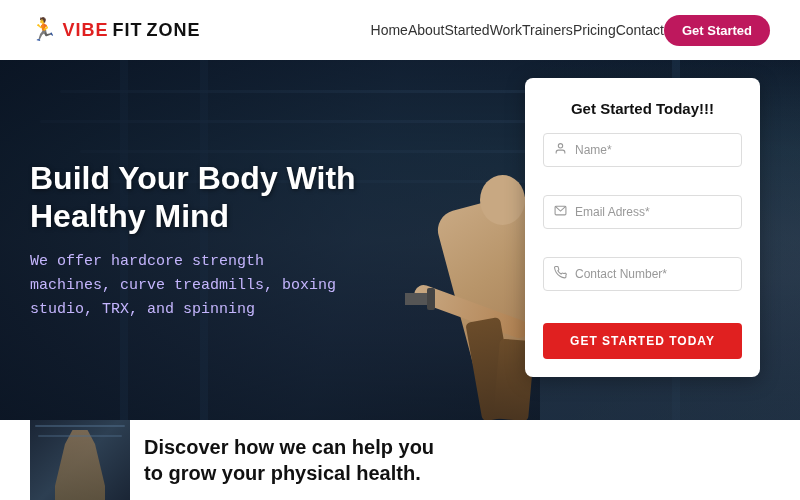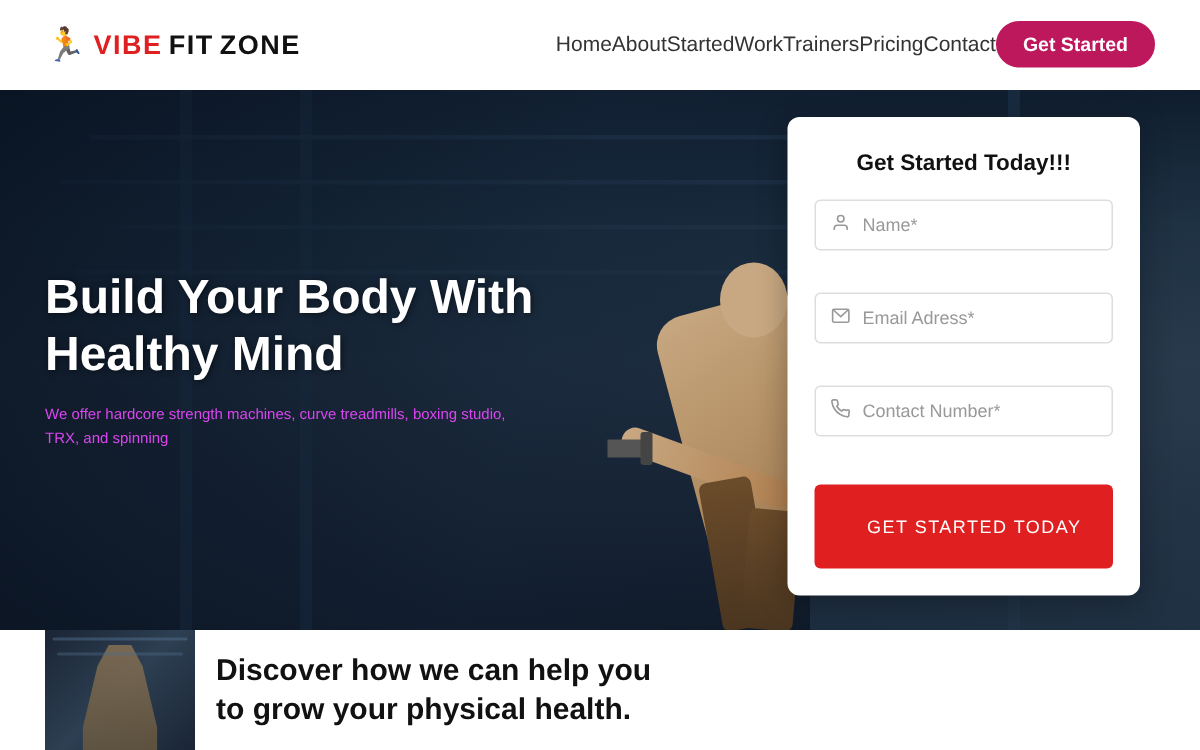--- a/index.html
+++ b/index.html
@@ -99,24 +99,25 @@
       max-width: 380px;
     }
     .hero-title {
       font-size: 32px;
       font-weight: 800;
       line-height: 1.2;
       margin-bottom: 14px;
       text-shadow: 1px 1px 4px rgba(0,0,0,0.5);
     }
     .hero-subtitle {
-      font-size: 10px;
-      color: #d946ef;
+      font-size: 15px;
+      color: #c4b5fd;
       line-height: 1.6;
       max-width: 320px;
+      font-family: Liberation Mono, monospace;
     }
 
     
     .form-card {
       position: absolute;
       right: 40px;
       top: 18px;
       width: 235px;
       background: #fff;
       border-radius: 8px;
@@ -153,27 +154,26 @@
       width: 100%;
       background: transparent;
     }
     .form-field input::placeholder { color: #999; }
     .form-submit {
       width: 100%;
       background: #e02020;
       color: #fff;
       border: none;
       border-radius: 4px;
-      padding: 21px;
+      padding: 11px;
       font-size: 12px;
-      font-weight: 400;
+      font-weight: 700;
       letter-spacing: 1px;
       cursor: pointer;
       margin-top: 4px;
-      text-align: right;
     }
 
     
     .below-hero {
       height: 80px;
       background: #fff;
       display: flex;
       align-items: center;
       padding: 0 30px;
       gap: 14px;

